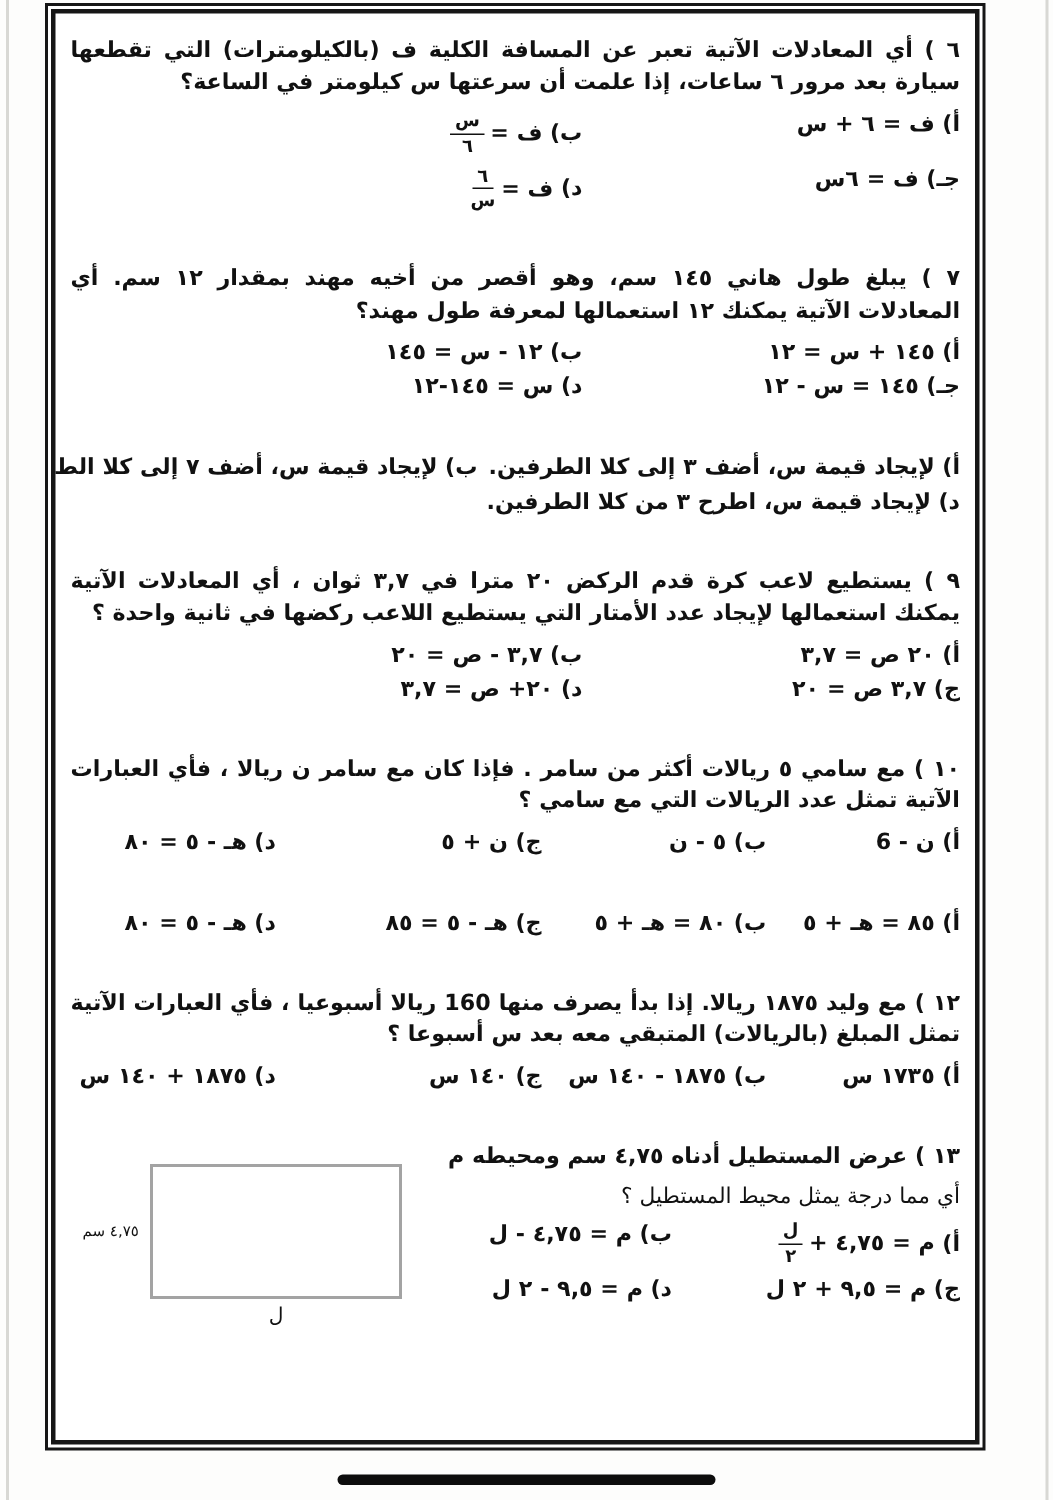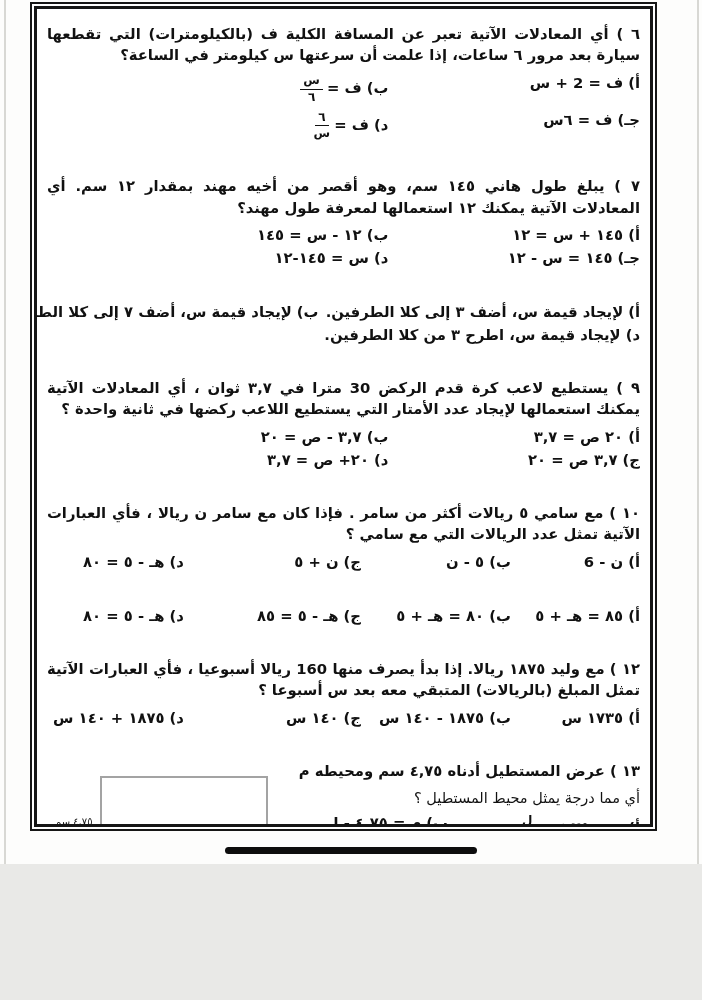--- a/index.html
+++ b/index.html
@@ -1,17 +1,17 @@
 <!DOCTYPE html>
 <html lang="ar" dir="rtl" style="--text: #111111; --frame: #161616; --bar: #0d0d0d; --figure-border: #a3a3a3;"><head>
 <meta charset="utf-8">
 <style>
   html,body { margin:0; padding:0; background:#e9e9e7; }
   .page {
-    position:relative; width:702px; height:864px; margin:0 auto;
+    position:relative; width:702px; height:1000px; margin:0 auto;
     background:#fdfdfc; overflow:hidden; direction:rtl;
     font-family:"DejaVu Sans", sans-serif; color:#111;
   }
   .edge { position:absolute; top:0; bottom:0; width:2px; background:#d8d8d4; }
   .edge-left  { left:4px; }
   .edge-right { right:3px; }
 
   .paper {
     position:absolute; top:2px; left:30px; right:45px; bottom:33px;
     border:2px solid var(--frame,#161616); padding:2px; background:#fff;
@@ -66,21 +66,21 @@
 <div class="page">
   <div class="edge edge-left"></div>
   <div class="edge edge-right"></div>
 
   <div class="paper">
     <div class="paper-inner">
       <div>
           <section class="question">
             <div class="q-header">٦ ) أي المعادلات الآتية تعبر عن المسافة الكلية ف (بالكيلومترات) التي تقطعها سيارة بعد مرور ٦ ساعات، إذا علمت أن سرعتها س كيلومتر في الساعة؟</div>
             <div class="q-options two-col">
-              <div class="option"><span class="opt-label">أ)</span><span class="opt-text">ف = 2 + س</span></div>
+              <div class="option"><span class="opt-label">أ)</span><span class="opt-text">ف = ٦ + س</span></div>
               <div class="option"><span class="opt-label">ب)</span><span class="opt-text">ف =</span><span class="frac">
                   <span class="num">س</span>
                   <span class="den">٦</span>
                 </span></div>
               <div class="option"><span class="opt-label">جـ)</span><span class="opt-text">ف = ٦س</span></div>
               <div class="option"><span class="opt-label">د)</span><span class="opt-text">ف =</span><span class="frac">
                   <span class="num">٦</span>
                   <span class="den">س</span>
                 </span></div>
             </div>
@@ -95,21 +95,21 @@
             </div>
           </section>
           <section class="question">
             <div class="q-options two-col">
               <div class="option"><span class="opt-label">أ)</span><span class="opt-text">لإيجاد قيمة س، أضف ٣ إلى كلا الطرفين.</span></div>
               <div class="option"><span class="opt-label">ب)</span><span class="opt-text">لإيجاد قيمة س، أضف ٧ إلى كلا الطرفين.</span></div>
               <div class="option"><span class="opt-label">د)</span><span class="opt-text">لإيجاد قيمة س، اطرح ٣ من كلا الطرفين.</span></div>
             </div>
           </section>
           <section class="question">
-            <div class="q-header">٩ ) يستطيع لاعب كرة قدم الركض 30 مترا في ٣,٧ ثوان ، أي المعادلات الآتية يمكنك استعمالها لإيجاد عدد الأمتار التي يستطيع اللاعب ركضها في ثانية واحدة ؟</div>
+            <div class="q-header">٩ ) يستطيع لاعب كرة قدم الركض ٢٠ مترا في ٣,٧ ثوان ، أي المعادلات الآتية يمكنك استعمالها لإيجاد عدد الأمتار التي يستطيع اللاعب ركضها في ثانية واحدة ؟</div>
             <div class="q-options two-col">
               <div class="option"><span class="opt-label">أ)</span><span class="opt-text">٢٠ ص = ٣,٧</span></div>
               <div class="option"><span class="opt-label">ب)</span><span class="opt-text">٣,٧ - ص = ٢٠</span></div>
               <div class="option"><span class="opt-label">ج)</span><span class="opt-text">٣,٧ ص = ٢٠</span></div>
               <div class="option"><span class="opt-label">د)</span><span class="opt-text">٢٠+ ص = ٣,٧</span></div>
             </div>
           </section>
           <section class="question">
             <div class="q-header">١٠ ) مع سامي ٥ ريالات أكثر من سامر . فإذا كان مع سامر ن ريالا ، فأي العبارات الآتية تمثل عدد الريالات التي مع سامي ؟</div>
             <div class="q-options one-row">

